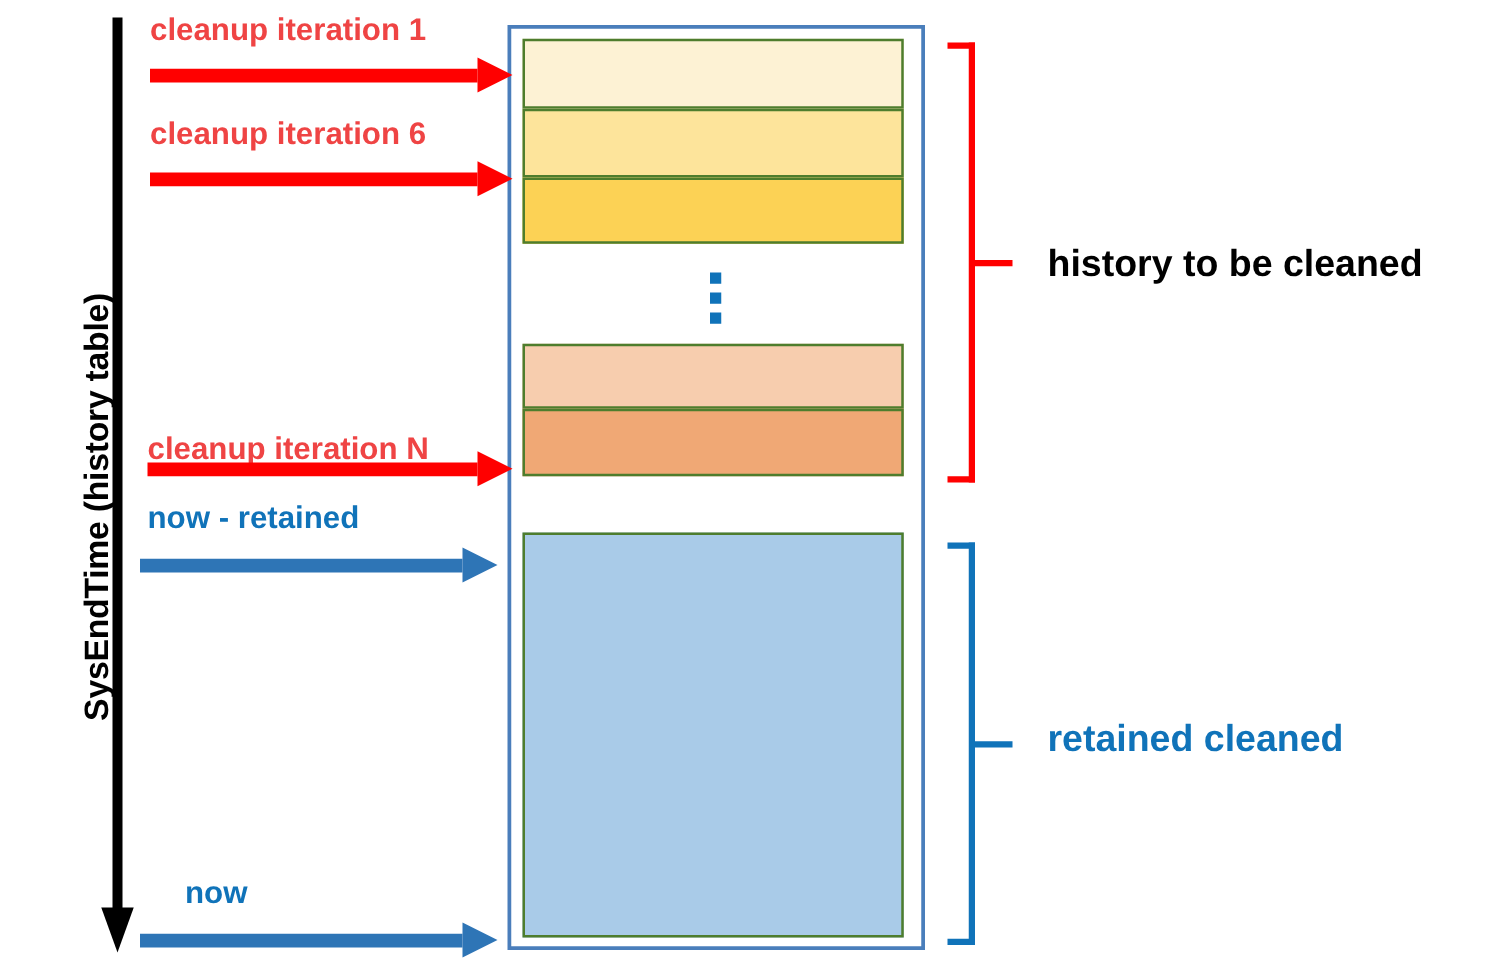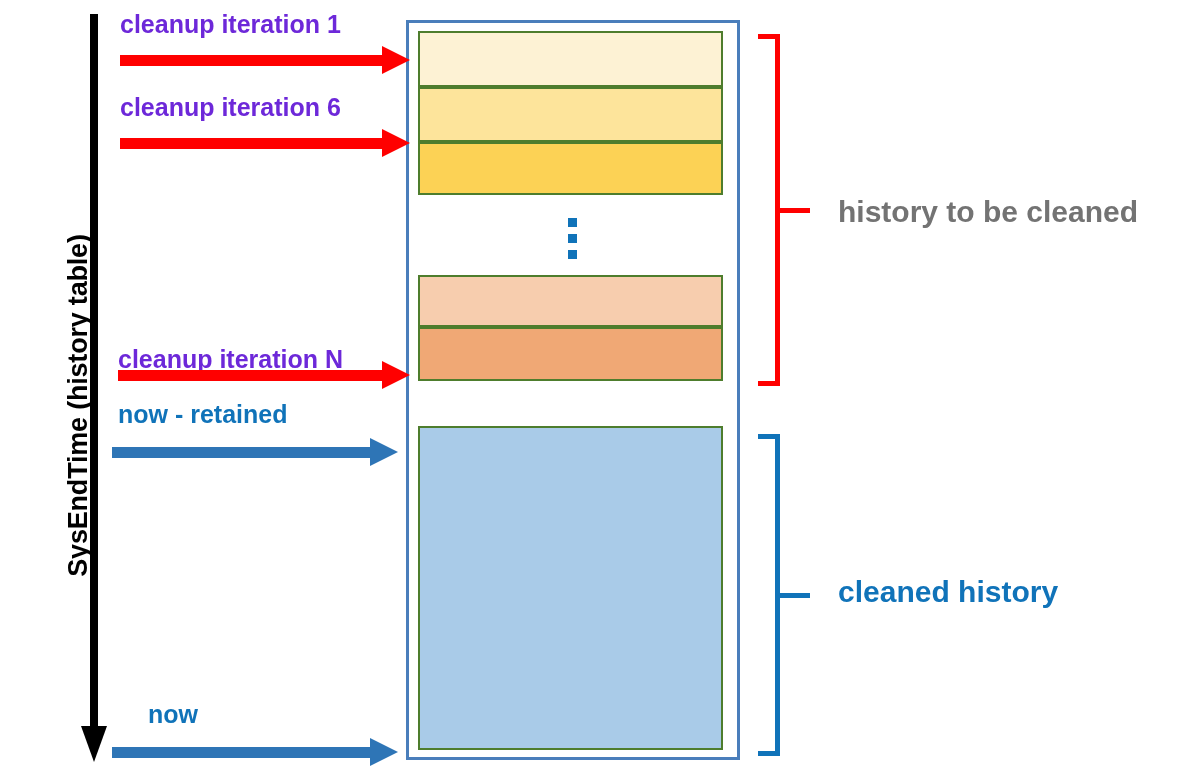--- a/index.html
+++ b/index.html
@@ -113,21 +113,21 @@
   .harrow.blue .shaft { background: #2e75b6; }
   .harrow.blue .head  { border-left: 28px solid #2e75b6; }
 
   
   .caption {
     position: absolute;
     font-size: 25px;
     font-weight: bold;
     white-space: nowrap;
   }
-  .caption.red  { color: #6d28d9; }
+  .caption.red  { color: #ef4444; }
   .caption.blue { color: #1073b9; }
 
   
   .bracket {
     position: absolute;
     left: 758px;
     width: 22px;
     box-sizing: border-box;
   }
   .bracket .b-top, .bracket .b-bot {
@@ -163,21 +163,21 @@
   .bracket.blue .b-tick { background: #1073b9; }
 
   
   .bracket-label {
     position: absolute;
     left: 838px;
     font-size: 30px;
     font-weight: bold;
     white-space: nowrap;
   }
-  .bracket-label.red  { color: #737373; }
+  .bracket-label.red  { color: #000000; }
   .bracket-label.blue { color: #1073b9; }
 </style>
 </head>
 <body>
 
 <div id="canvas">
 
   <div class="axis-label">SysEndTime (history table)</div>
   <div class="axis-arrow-shaft"></div>
   <div class="axis-arrow-head"></div>
@@ -234,16 +234,16 @@
         <div class="b-mid"></div>
         <div class="b-tick"></div>
       </div>
       <div class="bracket-label red" style="top: 195px;">history to be cleaned</div>
       <div class="bracket blue" style="top: 434px; height: 322px;">
         <div class="b-top"></div>
         <div class="b-bot"></div>
         <div class="b-mid"></div>
         <div class="b-tick"></div>
       </div>
-      <div class="bracket-label blue" style="top: 575px;">cleaned history</div>
+      <div class="bracket-label blue" style="top: 575px;">retained cleaned</div>
     </div>
 
 </div>
 
 </body></html>

